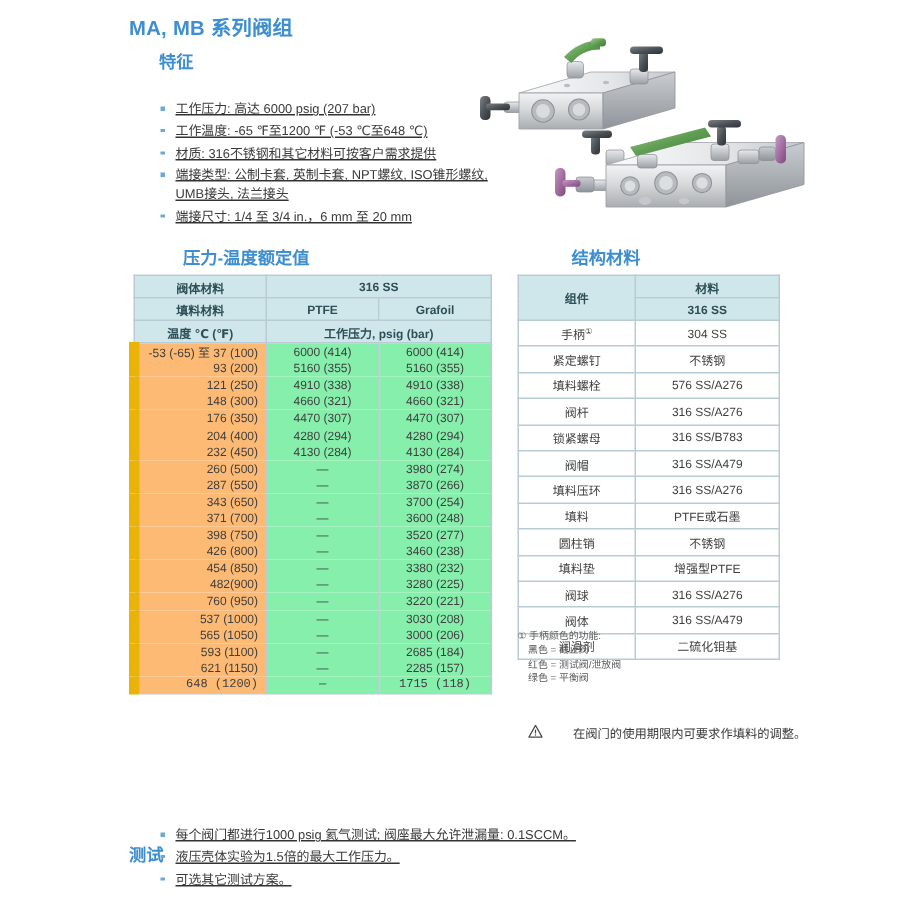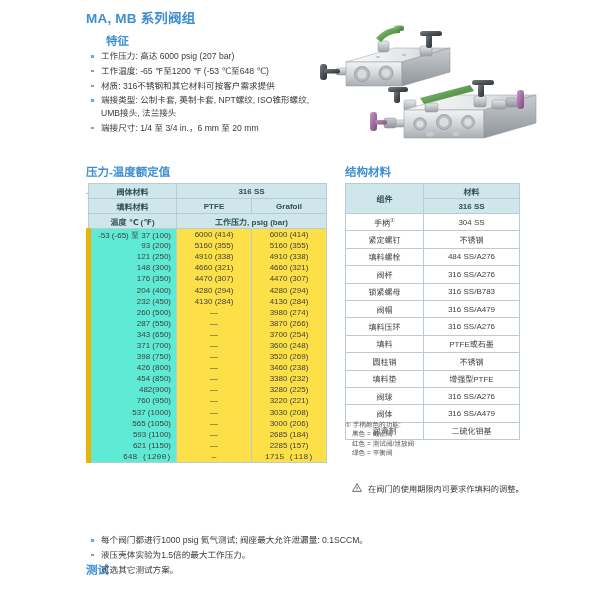--- a/index.html
+++ b/index.html
@@ -39,20 +39,21 @@
   .sec-heading {
     font-size: 11.5px;
     font-weight: bold;
     color: #3f8fd0;
     white-space: nowrap;
   }
   .sec-heading.underlined {
     border-bottom: 1px solid #9ec9e8;
     padding-bottom: 14px;
     display: inline-block;
+    margin-left: 36px;
   }
 
   #features-heading {
     position: absolute;
     left: 86px;
     top: 32px;
     padding-left: 20px;
   }
   #pt-heading {
     position: absolute;
@@ -67,22 +68,23 @@
   #testing-heading {
     position: absolute;
     left: 86px;
     top: 515px;
     margin-top: 46px;
   }
 
   
   .bullets {
     list-style: none;
-    margin: 0;
+    margin: 16px;
     padding: 0;
+    text-decoration: underline;
   }
   .bullets li {
     position: relative;
     padding-left: 11px;
     font-size: 8.6px;
     line-height: 12.6px;
     color: #3a3a3a;
     margin-bottom: 2.2px;
   }
   .bullets li::before {
@@ -142,30 +144,30 @@
   #pt-table {
     position: absolute;
     left: 86px;
     top: 183px;
     width: 238px;
   }
   #pt-table td.temp {
     text-align: right;
     padding-right: 5px;
     height: 11.1px;
-    background: #5eead4;
-    border-left: 5px solid #eab308;
+    background: #fdba74;
+    border-left: 7px solid #eab308;
     border-right: 1px solid #b9ccd4;
     border-top: none;
     border-bottom: none;
   }
   #pt-table td.val {
     text-align: center;
     height: 11.1px;
-    background: #fde047;
+    background: #86efac;
     border-left: 1px solid #b9ccd4;
     border-right: 1px solid #b9ccd4;
     border-top: none;
     border-bottom: none;
   }
   #pt-table tr.last td {
     border-bottom: 1px solid #b9ccd4;
     font-family: Liberation Mono, monospace;
   }
 
@@ -198,21 +200,21 @@
   #mat-footnote .fn-sub {
     padding-left: 7px;
   }
   #note-row {
     position: absolute;
     left: 352px;
     top: 482px;
     width: 230px;
     display: flex;
     align-items: center;
-    gap: 6px;
+    gap: 20px;
     font-size: 8.2px;
     color: #3a3a3a;
   }
   .warn-tri {
     flex: 0 0 auto;
     margin-top: 0px;
   }
   sup.fn-mark {
     font-size: 5.5px;
     vertical-align: super;
@@ -433,21 +435,21 @@
           <td class="val">3700 (254)</td>
         </tr>
         <tr>
           <td class="temp">371 (700)</td>
           <td class="val">—</td>
           <td class="val">3600 (248)</td>
         </tr>
         <tr>
           <td class="temp">398 (750)</td>
           <td class="val">—</td>
-          <td class="val">3520 (269)</td>
+          <td class="val">3520 (277)</td>
         </tr>
         <tr>
           <td class="temp">426 (800)</td>
           <td class="val">—</td>
           <td class="val">3460 (238)</td>
         </tr>
         <tr>
           <td class="temp">454 (850)</td>
           <td class="val">—</td>
           <td class="val">3380 (232)</td>
@@ -510,21 +512,21 @@
         <tr>
           <td><span>手柄</span><sup class="fn-mark">①</sup></td>
           <td>304 SS</td>
         </tr>
         <tr>
           <td><span>紧定螺钉</span></td>
           <td>不锈钢</td>
         </tr>
         <tr>
           <td><span>填料螺栓</span></td>
-          <td>484 SS/A276</td>
+          <td>576 SS/A276</td>
         </tr>
         <tr>
           <td><span>阀杆</span></td>
           <td>316 SS/A276</td>
         </tr>
         <tr>
           <td><span>锁紧螺母</span></td>
           <td>316 SS/B783</td>
         </tr>
         <tr>

